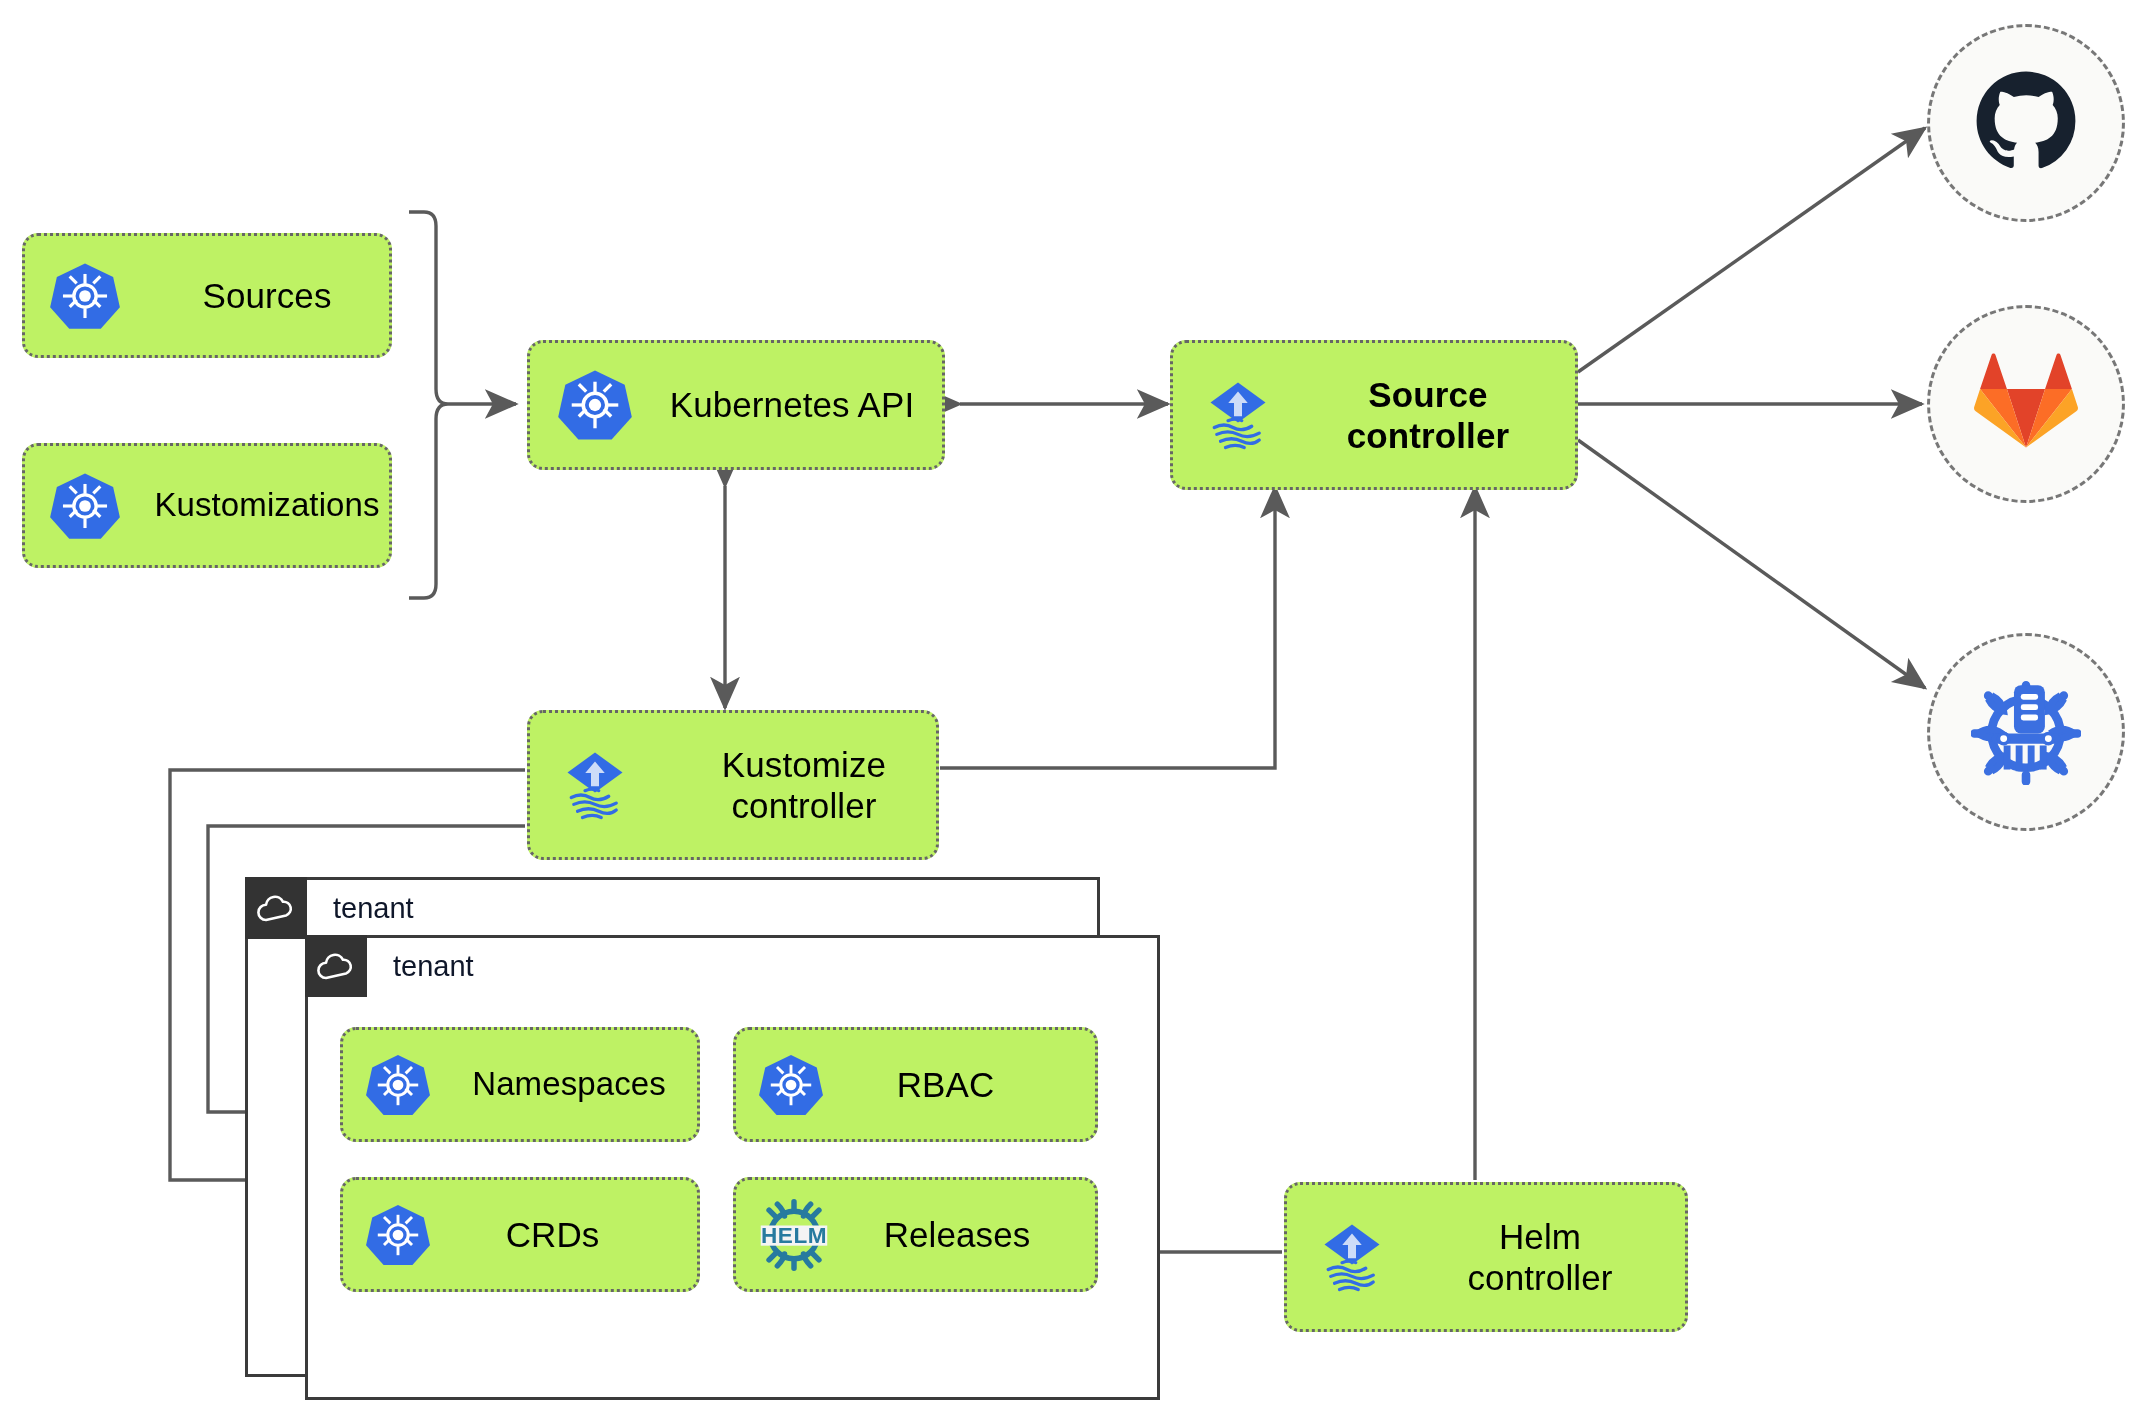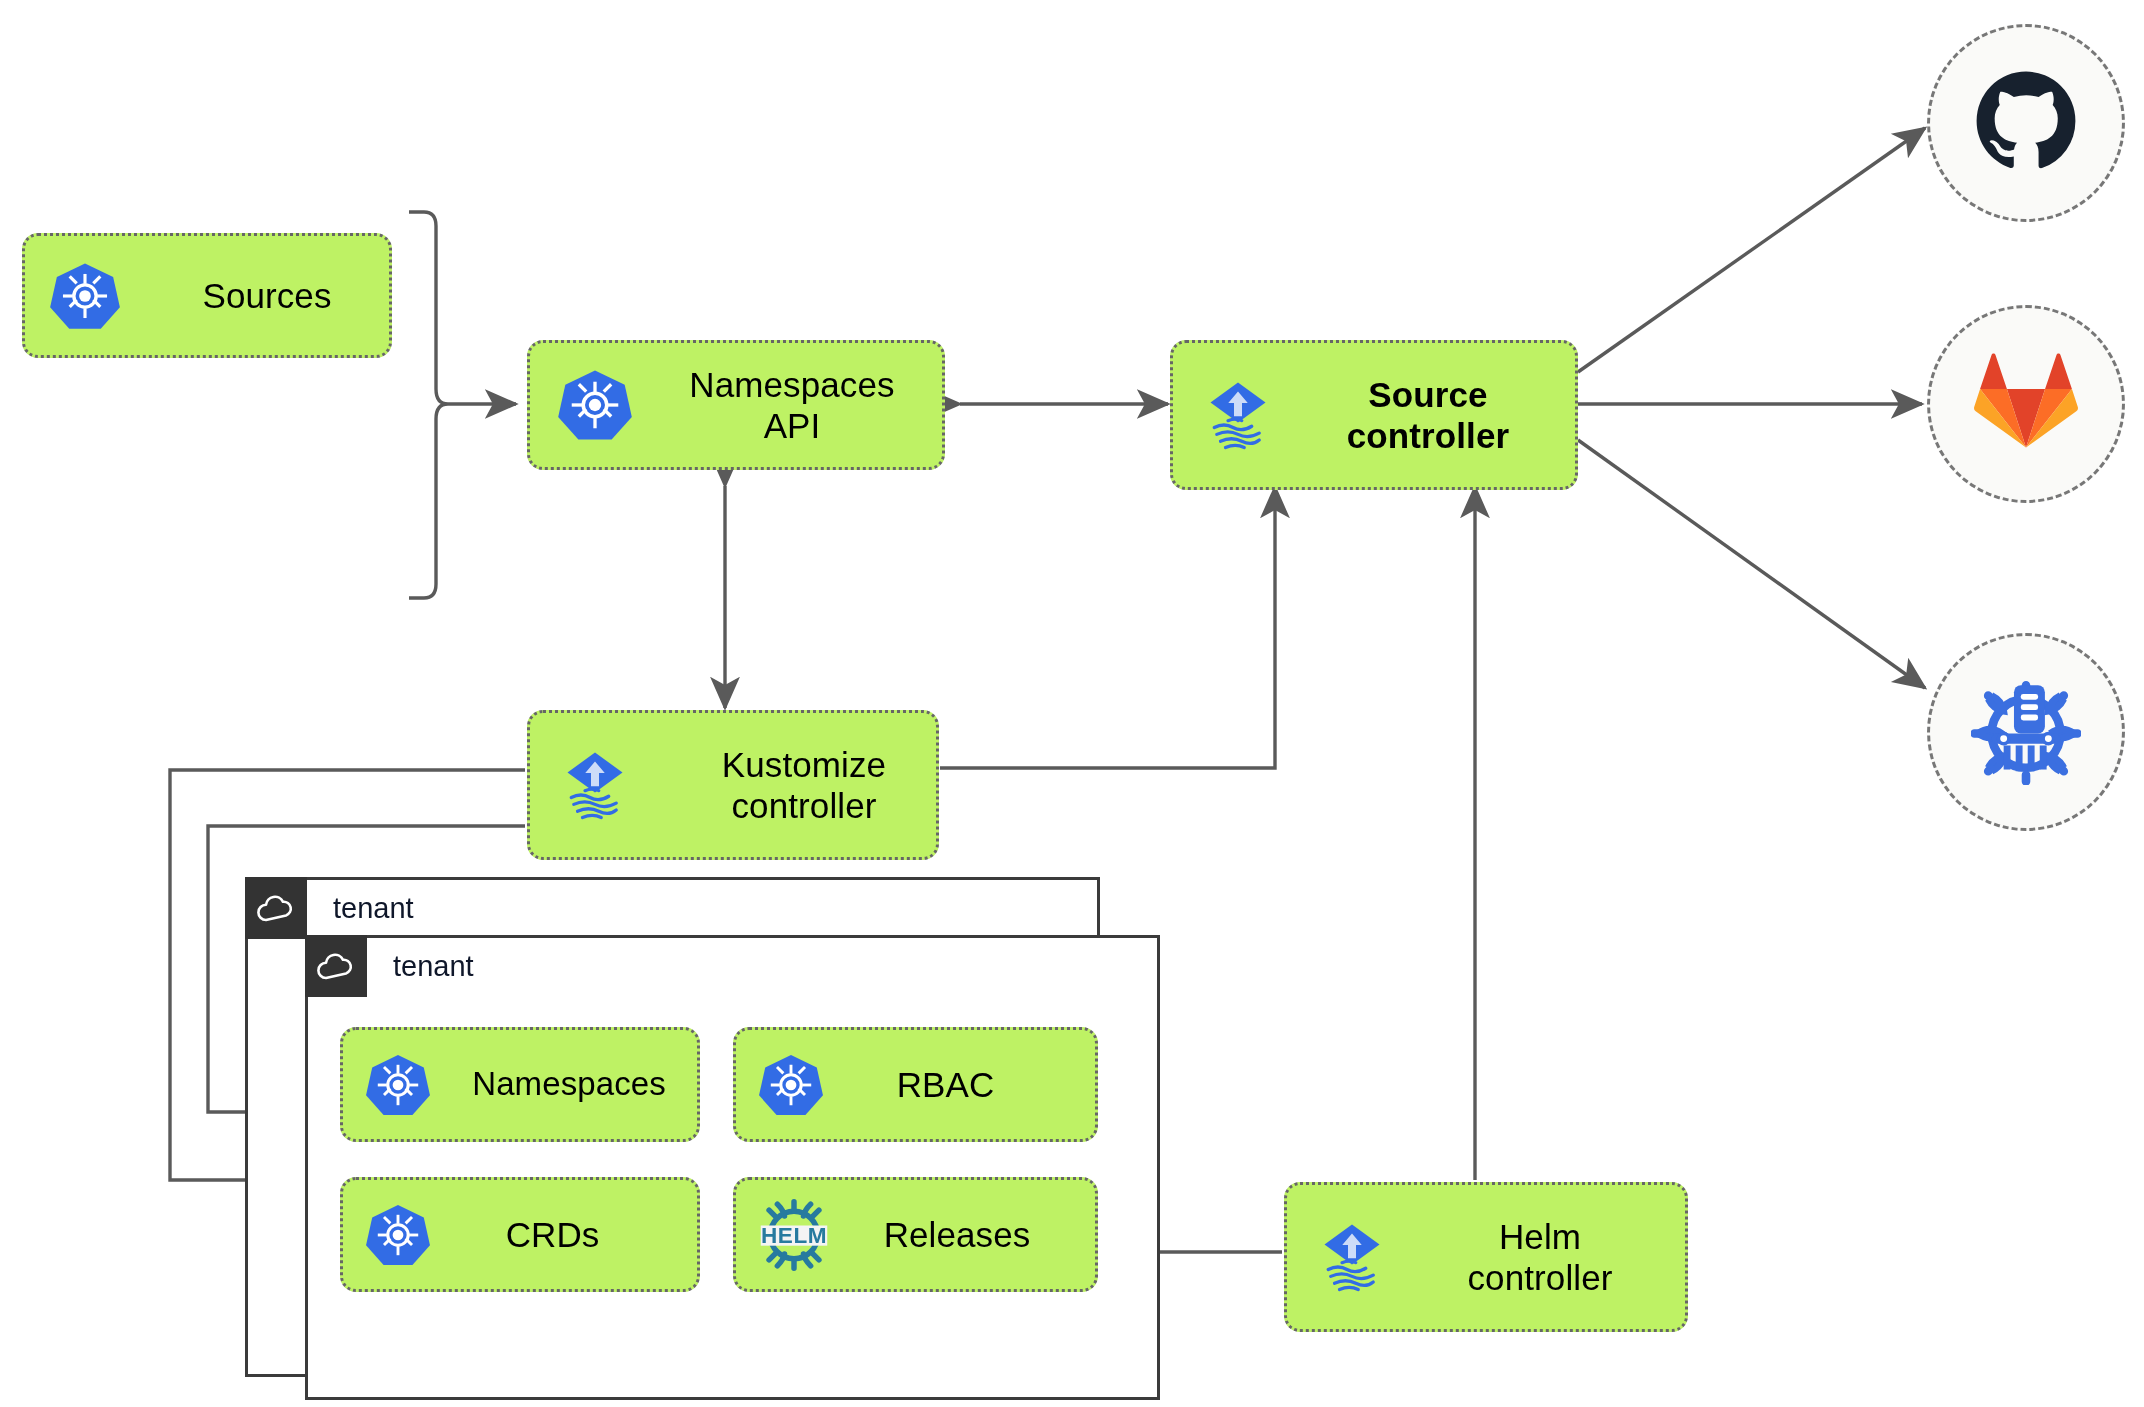--- a/index.html
+++ b/index.html
@@ -91,40 +91,60 @@
           <path d="M38.4 36.5l2-2 6.2 6.2-2 2z"></path>
           <path d="M44.6 13.5l2 2-6.2 6.2-2-2z"></path>
           <path d="M23.6 34.5l2 2-6.2 6.2-2-2z"></path>
           <path d="M32 20.6a11.4 11.4 0 100 22.8 11.4 11.4 0 000-22.8zm0 3a8.4 8.4 0 110 16.8 8.4 8.4 0 010-16.8z"></path>
         </g>
       </svg>
     </span>
     <span class="lbl">Sources</span>
   </div>
 
+  <div class="node" style="left:22px;top:443px;width:370px;height:125px;">
+    <span class="ico" style="width:120px;">
+      <svg width="72" height="72" viewBox="0 0 64 64" aria-hidden="true">
+        <path d="M32 3 L57 15 L63 42 L46 61 H18 L1 42 L7 15 Z" fill="#326ce5"></path>
+        <g fill="#ffffff">
+          <circle cx="32" cy="32" r="5.2"></circle>
+          <path d="M30.6 12.4h2.8v8.8h-2.8z"></path>
+            <path d="M30.6 42.8h2.8v8.8h-2.8z"></path>
+          <path d="M12.4 30.6h8.8v2.8h-8.8z"></path>
+            <path d="M42.8 30.6h8.8v2.8h-8.8z"></path>
+          <path d="M17.4 15.5l2-2 6.2 6.2-2 2z"></path>
+            <path d="M38.4 36.5l2-2 6.2 6.2-2 2z"></path>
+          <path d="M44.6 13.5l2 2-6.2 6.2-2-2z"></path>
+            <path d="M23.6 34.5l2 2-6.2 6.2-2-2z"></path>
+          <path d="M32 20.6a11.4 11.4 0 100 22.8 11.4 11.4 0 000-22.8zm0 3a8.4 8.4 0 110 16.8 8.4 8.4 0 010-16.8z"></path>
+        </g>
+      </svg>
+    </span>
+    <span class="lbl" style="font-size:33px;">Kustomizations</span>
+  </div>
 
   <div class="node" style="left:527px;top:340px;width:418px;height:130px;">
     <span class="ico" style="width:130px;">
       <svg width="76" height="76" viewBox="0 0 64 64" aria-hidden="true">
         <path d="M32 3 L57 15 L63 42 L46 61 H18 L1 42 L7 15 Z" fill="#326ce5"></path>
         <g fill="#ffffff">
           <circle cx="32" cy="32" r="5.2"></circle>
           <path d="M30.6 12.4h2.8v8.8h-2.8z"></path>
             <path d="M30.6 42.8h2.8v8.8h-2.8z"></path>
           <path d="M12.4 30.6h8.8v2.8h-8.8z"></path>
             <path d="M42.8 30.6h8.8v2.8h-8.8z"></path>
           <path d="M17.4 15.5l2-2 6.2 6.2-2 2z"></path>
             <path d="M38.4 36.5l2-2 6.2 6.2-2 2z"></path>
           <path d="M44.6 13.5l2 2-6.2 6.2-2-2z"></path>
             <path d="M23.6 34.5l2 2-6.2 6.2-2-2z"></path>
           <path d="M32 20.6a11.4 11.4 0 100 22.8 11.4 11.4 0 000-22.8zm0 3a8.4 8.4 0 110 16.8 8.4 8.4 0 010-16.8z"></path>
         </g>
       </svg>
     </span>
-    <span class="lbl" style="padding-right:18px;">Namespaces API</span>
+    <span class="lbl" style="padding-right:18px;">Kubernetes API</span>
   </div>
 
   <div class="node" style="left:1170px;top:340px;width:408px;height:150px;">
     <span class="ico" style="width:130px;">
       <svg width="80" height="80" viewBox="0 0 64 64" aria-hidden="true">
         <path d="M32 6 L54 22 L32 38 L10 22 Z" fill="#326ce5"></path>
         <path d="M28.8 33 V22.4 h-4.6 L32 13.2 l7.8 9.2 h-4.6 V33 z" fill="#cddcf8"></path>
         <g stroke="#326ce5" stroke-width="2.6" stroke-linecap="round" fill="none">
           <path d="M13 42 q8 -4 15 0 t15 -1"></path>
           <path d="M15 47.5 q9 -4 17 0 t17 -1"></path>

